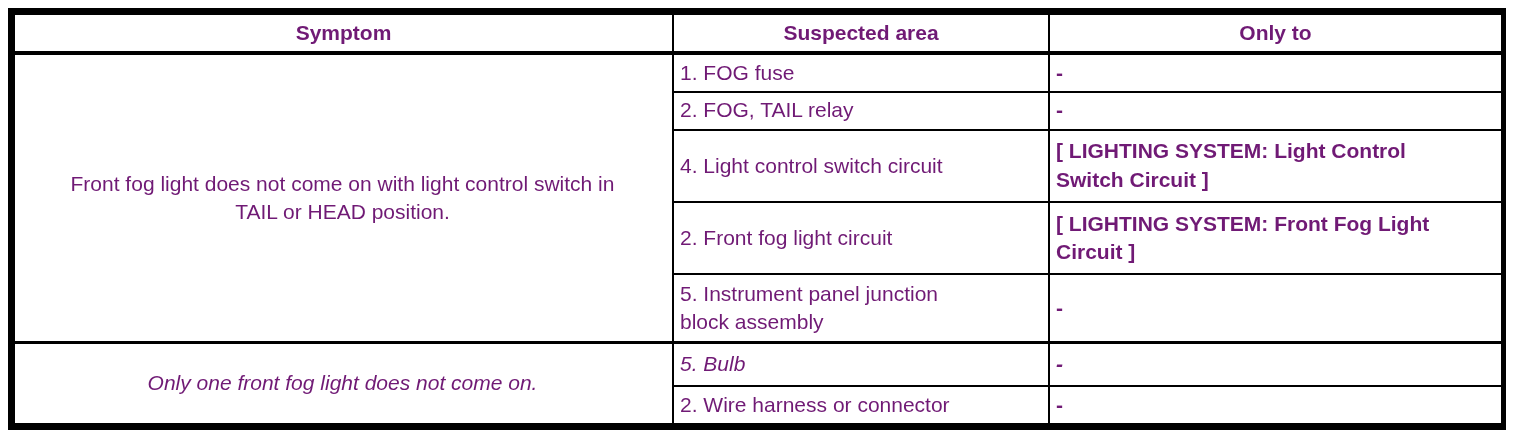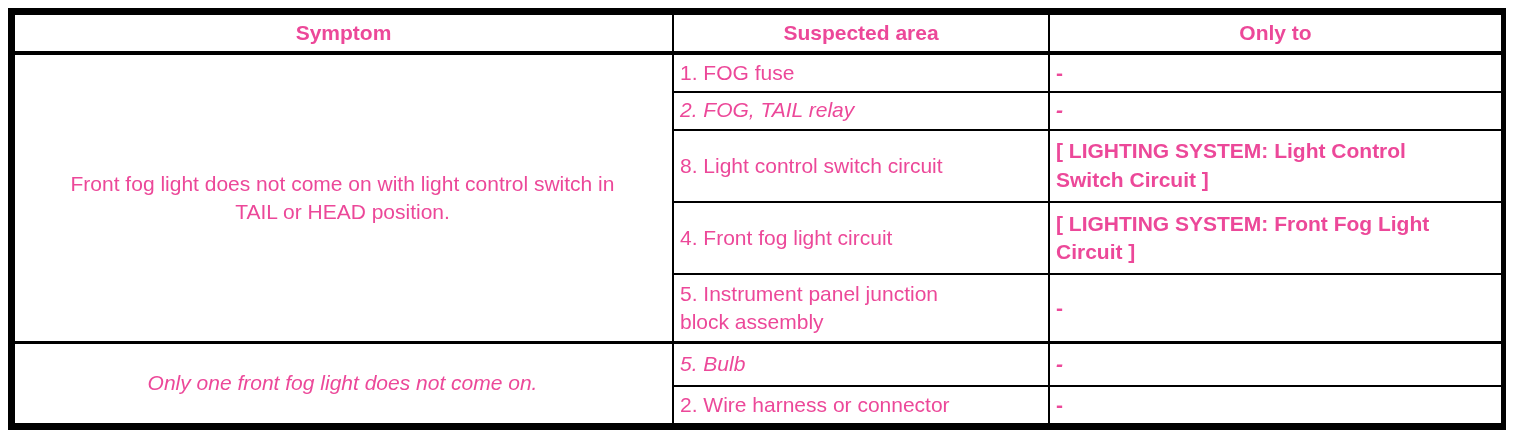--- a/index.html
+++ b/index.html
@@ -6,21 +6,21 @@
     margin: 0;
     padding: 0;
     background: #ffffff;
   }
   .page {
     position: relative;
     width: 1520px;
     height: 442px;
     background: #ffffff;
     font-family: "Liberation Sans", sans-serif;
-    color: #ec4899;
+    color: #701a75;
   }
   .table-frame {
     position: absolute;
     left: 8px;
     top: 8px;
     width: 1498px;
     height: 422px;
     border: 5px solid #000000;
     box-sizing: border-box;
     background: #ffffff;
@@ -83,31 +83,31 @@
           <th>Only to</th>
         </tr>
       </thead>
       <tbody>
         <tr style="height: 38px;">
           <td class="symptom-cell" rowspan="5">Front fog light does not come on with light control switch in
 TAIL or HEAD position.</td>
           <td class="area-cell">1. FOG fuse</td>
           <td class="refer-cell">-</td>
         </tr>
-        <tr style="height: 38px; font-style: italic;">
+        <tr style="height: 38px;">
           <td class="area-cell">2. FOG, TAIL relay</td>
           <td class="refer-cell">-</td>
         </tr>
         <tr style="height: 72px;">
-          <td class="area-cell">8. Light control switch circuit</td>
+          <td class="area-cell">4. Light control switch circuit</td>
           <td class="refer-cell">[ LIGHTING SYSTEM: Light Control
 Switch Circuit ]</td>
         </tr>
         <tr style="height: 72px;">
-          <td class="area-cell">4. Front fog light circuit</td>
+          <td class="area-cell">2. Front fog light circuit</td>
           <td class="refer-cell">[ LIGHTING SYSTEM: Front Fog Light
 Circuit ]</td>
         </tr>
         <tr style="height: 68px;">
           <td class="area-cell">5. Instrument panel junction
 block assembly</td>
           <td class="refer-cell">-</td>
         </tr>
         <tr class="group-sep" style="height: 43px; font-style: italic;">
           <td class="symptom-cell" rowspan="2">Only one front fog light does not come on.</td>

